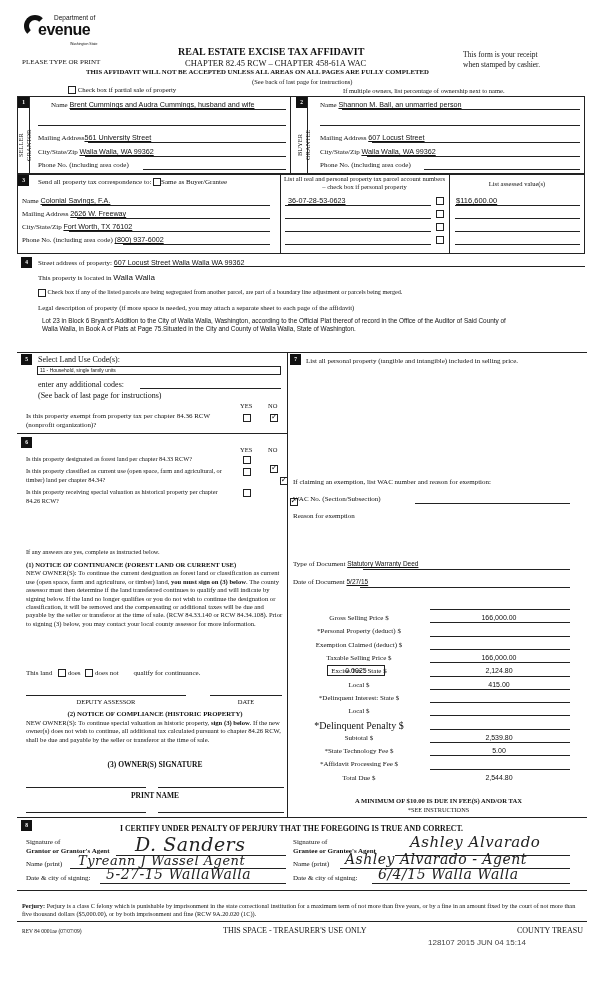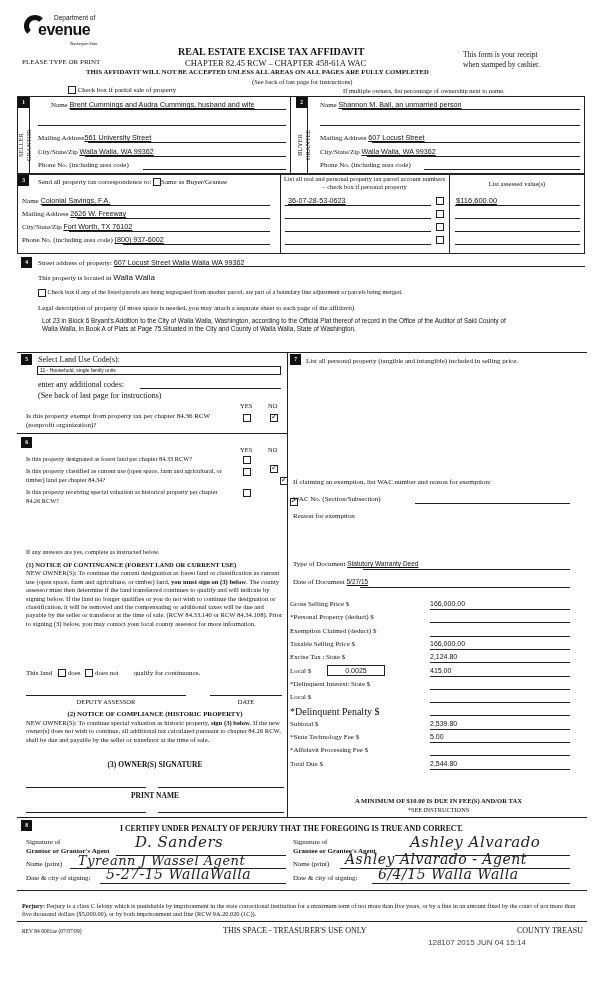--- a/index.html
+++ b/index.html
@@ -9,21 +9,21 @@
   .sans { font-family: "Liberation Sans", sans-serif; }
   .filled { font-family: "Liberation Sans", sans-serif; font-size: 7.2px; text-decoration: underline; }
   .line { border-bottom: 1px solid #222; }
   .box { border: 1px solid #222; }
   .num { background: #111; color: #fff; font-size: 5.5px; text-align: center; line-height: 11px; width: 11px; height: 11px; font-weight: bold; }
   .cb { display: inline-block; width: 8px; height: 8px; border: 1px solid #222; vertical-align: middle; background: #fff; }
   .cb.checked { position: relative; }
   .cb.checked::after { content: "✓"; position: absolute; left: 0px; top: -3px; font-size: 8px; }
   .vert { writing-mode: vertical-rl; transform: rotate(180deg); font-size: 6.5px; text-align: center; line-height: 8px; }
   .hand { font-family: "DejaVu Serif", serif; font-style: italic; font-size: 13px; color: #222; letter-spacing: 0.5px; }
-  .right { text-align: left; }
+  .right { text-align: center; margin-top: 14px; }
   .center { text-align: center; }
   .b { font-weight: bold; }
 </style>
 </head>
 <body>
 
 
 
 
 <div class="abs" style="left:22px;top:12px;width:85px;height:40px;">
@@ -304,21 +304,21 @@
 <div class="abs center b" style="left:290px;top:797px;width:297px;font-size:6.6px;">A MINIMUM OF $10.00 IS DUE IN FEE(S) AND/OR TAX</div>
 <div class="abs center" style="left:290px;top:806px;width:297px;font-size:6.3px;">*SEE INSTRUCTIONS</div>
 
 
 <div class="abs num" style="left:21px;top:820px;">8</div>
 <div class="abs b" style="left:120px;top:824px;font-size:7.8px;">I CERTIFY UNDER PENALTY OF PERJURY THAT THE FOREGOING IS TRUE AND CORRECT.</div>
 <div class="abs" style="left:26px;top:838px;font-size:7px;line-height:9px;">
   <div>Signature of</div>
   <div class="b">Grantor or Grantor's Agent</div>
 </div>
-<div class="abs hand" style="left:135px;top:833px;font-size:15px;">D. Sanders</div>
+<div class="abs hand" style="left:135px;top:833px;font-size:19px;">D. Sanders</div>
 <div class="abs line" style="left:116px;top:855px;width:170px;"></div>
 <div class="abs" style="left:26px;top:860px;font-size:7px;">Name (print)</div>
 <div class="abs hand" style="left:78px;top:853px;">Tyreann J Wassel Agent</div>
 <div class="abs line" style="left:70px;top:868px;width:216px;"></div>
 <div class="abs" style="left:26px;top:874px;font-size:7px;">Date &amp; city of signing:</div>
 <div class="abs hand" style="left:106px;top:866px;font-size:14px;">5-27-15   WallaWalla</div>
 <div class="abs line" style="left:100px;top:883px;width:186px;"></div>
 
 <div class="abs" style="left:293px;top:838px;font-size:7px;line-height:9px;">
   <div>Signature of</div>

